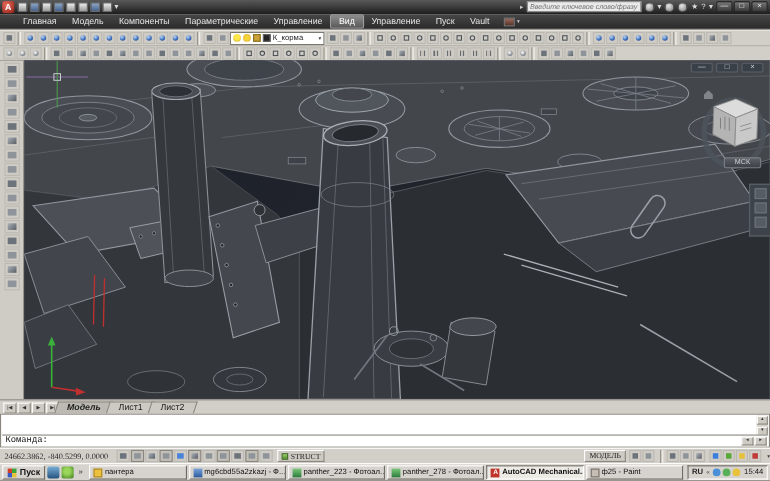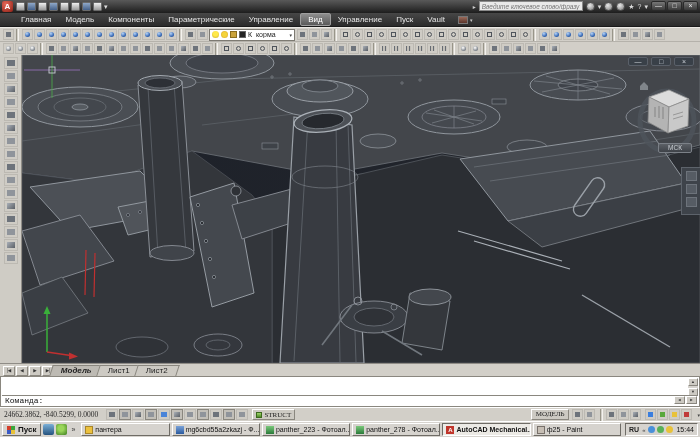--- a/index.html
+++ b/index.html
@@ -71,21 +71,21 @@
   .sheet-tab{height:11px;padding:0 9px;font-size:8px;line-height:10px;color:#222;transform:skewX(-18deg);border:1px solid #8a877f;border-bottom:none;background:#cdcac3;margin-left:-4px;white-space:nowrap;}
   .sheet-tab>span{display:inline-block;transform:skewX(18deg);}
   .sheet-tab.active{background:#bdbab3;font-weight:bold;font-style:italic;}
 
   
   #cmd{position:absolute;left:0;top:376px;width:700px;height:31px;background:#fff;border:1px solid #8a877f;font-family:"Liberation Mono",monospace;}
   .cmd-hist{position:absolute;left:1px;top:1px;right:12px;height:18px;overflow:hidden;}
   .cmd-line{font-size:8px;line-height:9px;color:#111;white-space:pre;padding-left:3px;}
   .cmd-vscroll{position:absolute;right:1px;top:1px;width:10px;height:18px;background:#d6d3ce;display:flex;flex-direction:column;justify-content:space-between;}
   .scr-btn{width:10px;height:8px;background:#cdcac3;border:1px solid;border-color:#fff #8a877f #8a877f #fff;font-size:4px;text-align:center;line-height:7px;color:#333;}
-  .cmd-prompt-row{position:absolute;left:1px;bottom:1px;right:1px;height:10px;border-top:1px solid #8a877f;display:flex;align-items:flex-start;background:#fff;}
+  .cmd-prompt-row{position:absolute;left:1px;bottom:1px;right:1px;height:10px;border-top:1px solid #8a877f;display:flex;align-items:flex-end;background:#fff;}
   .cmd-prompt{font-size:8px;padding-left:3px;color:#111;flex:1;}
   .cmd-hscroll{display:flex;gap:1px;margin-right:1px;}
   .scr-btn.h{width:11px;height:8px;}
 
   
   #statusbar{position:absolute;left:0;top:407px;width:700px;height:14px;background:#d2cfc8;display:flex;align-items:center;border-top:1px solid #fff;font-family:Liberation Serif, serif;}
   .coords{font-size:7.5px;color:#2a2a2a;padding:0 7px 0 4px;white-space:nowrap;}
   .st-toggles{display:flex;}
   .st-toggles .tb-icon{width:12px;height:11px;}
   .st-toggles .tb-icon:nth-child(2n){background:#c2bfb8;border-color:#8a877f;}

